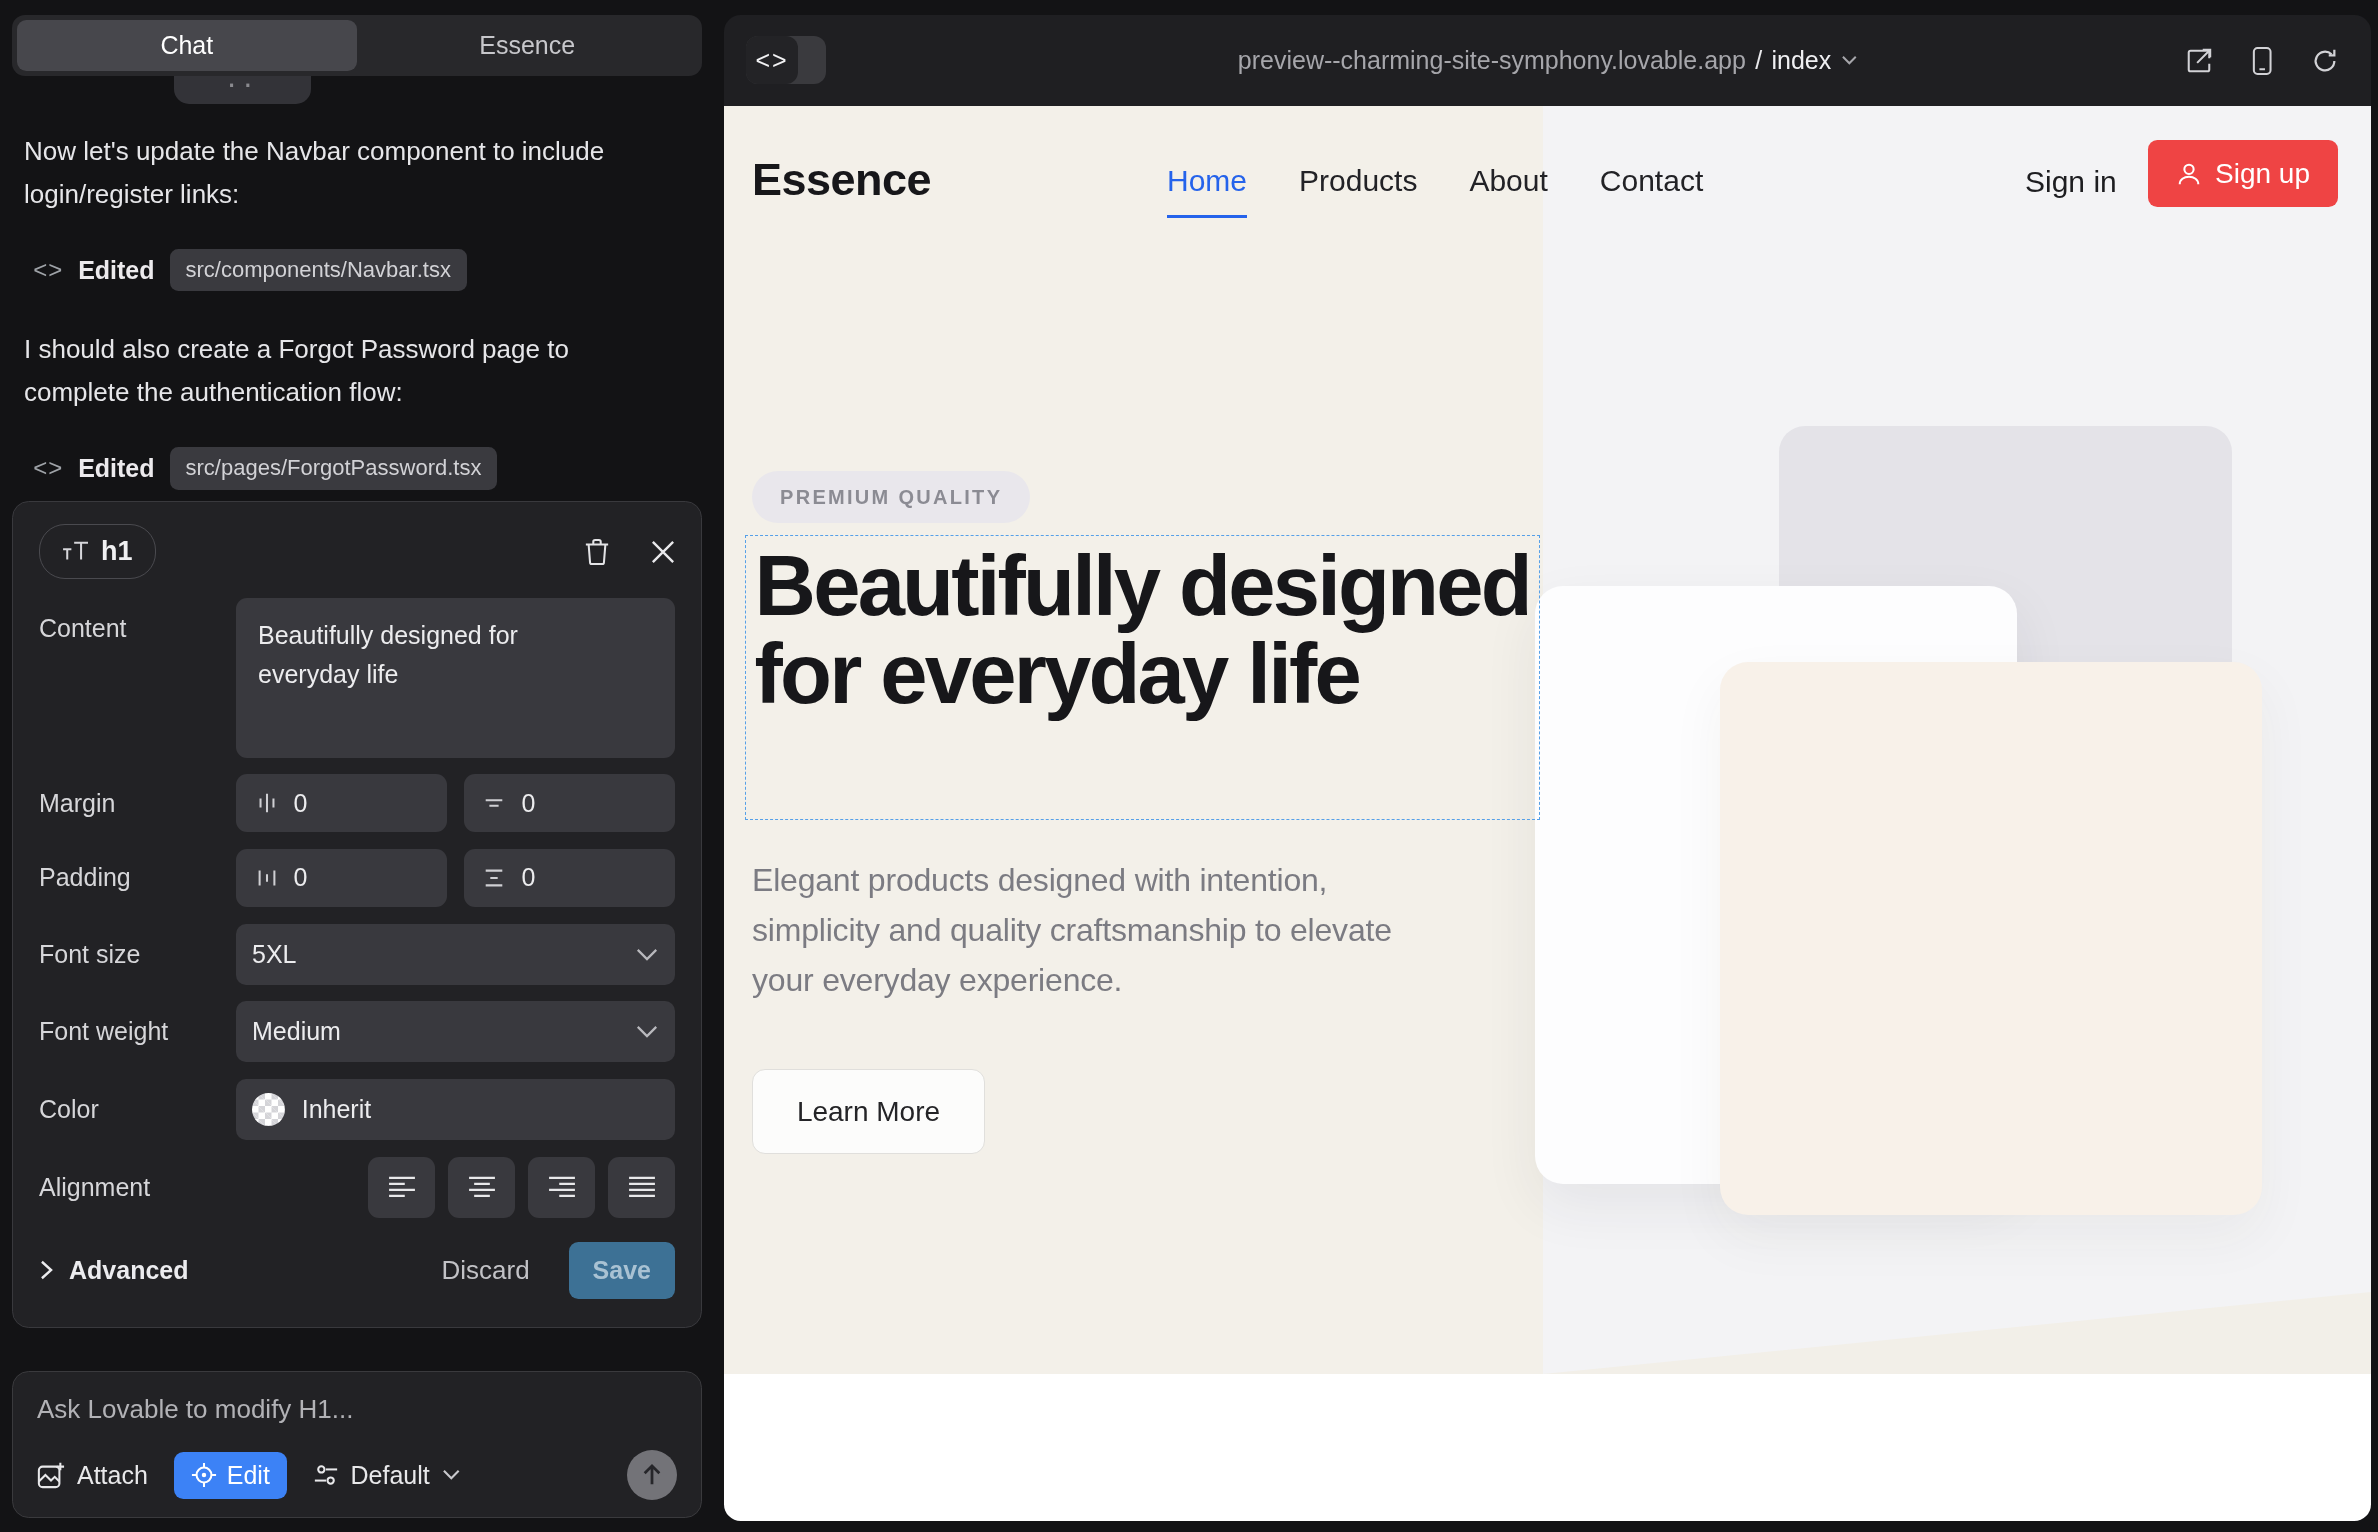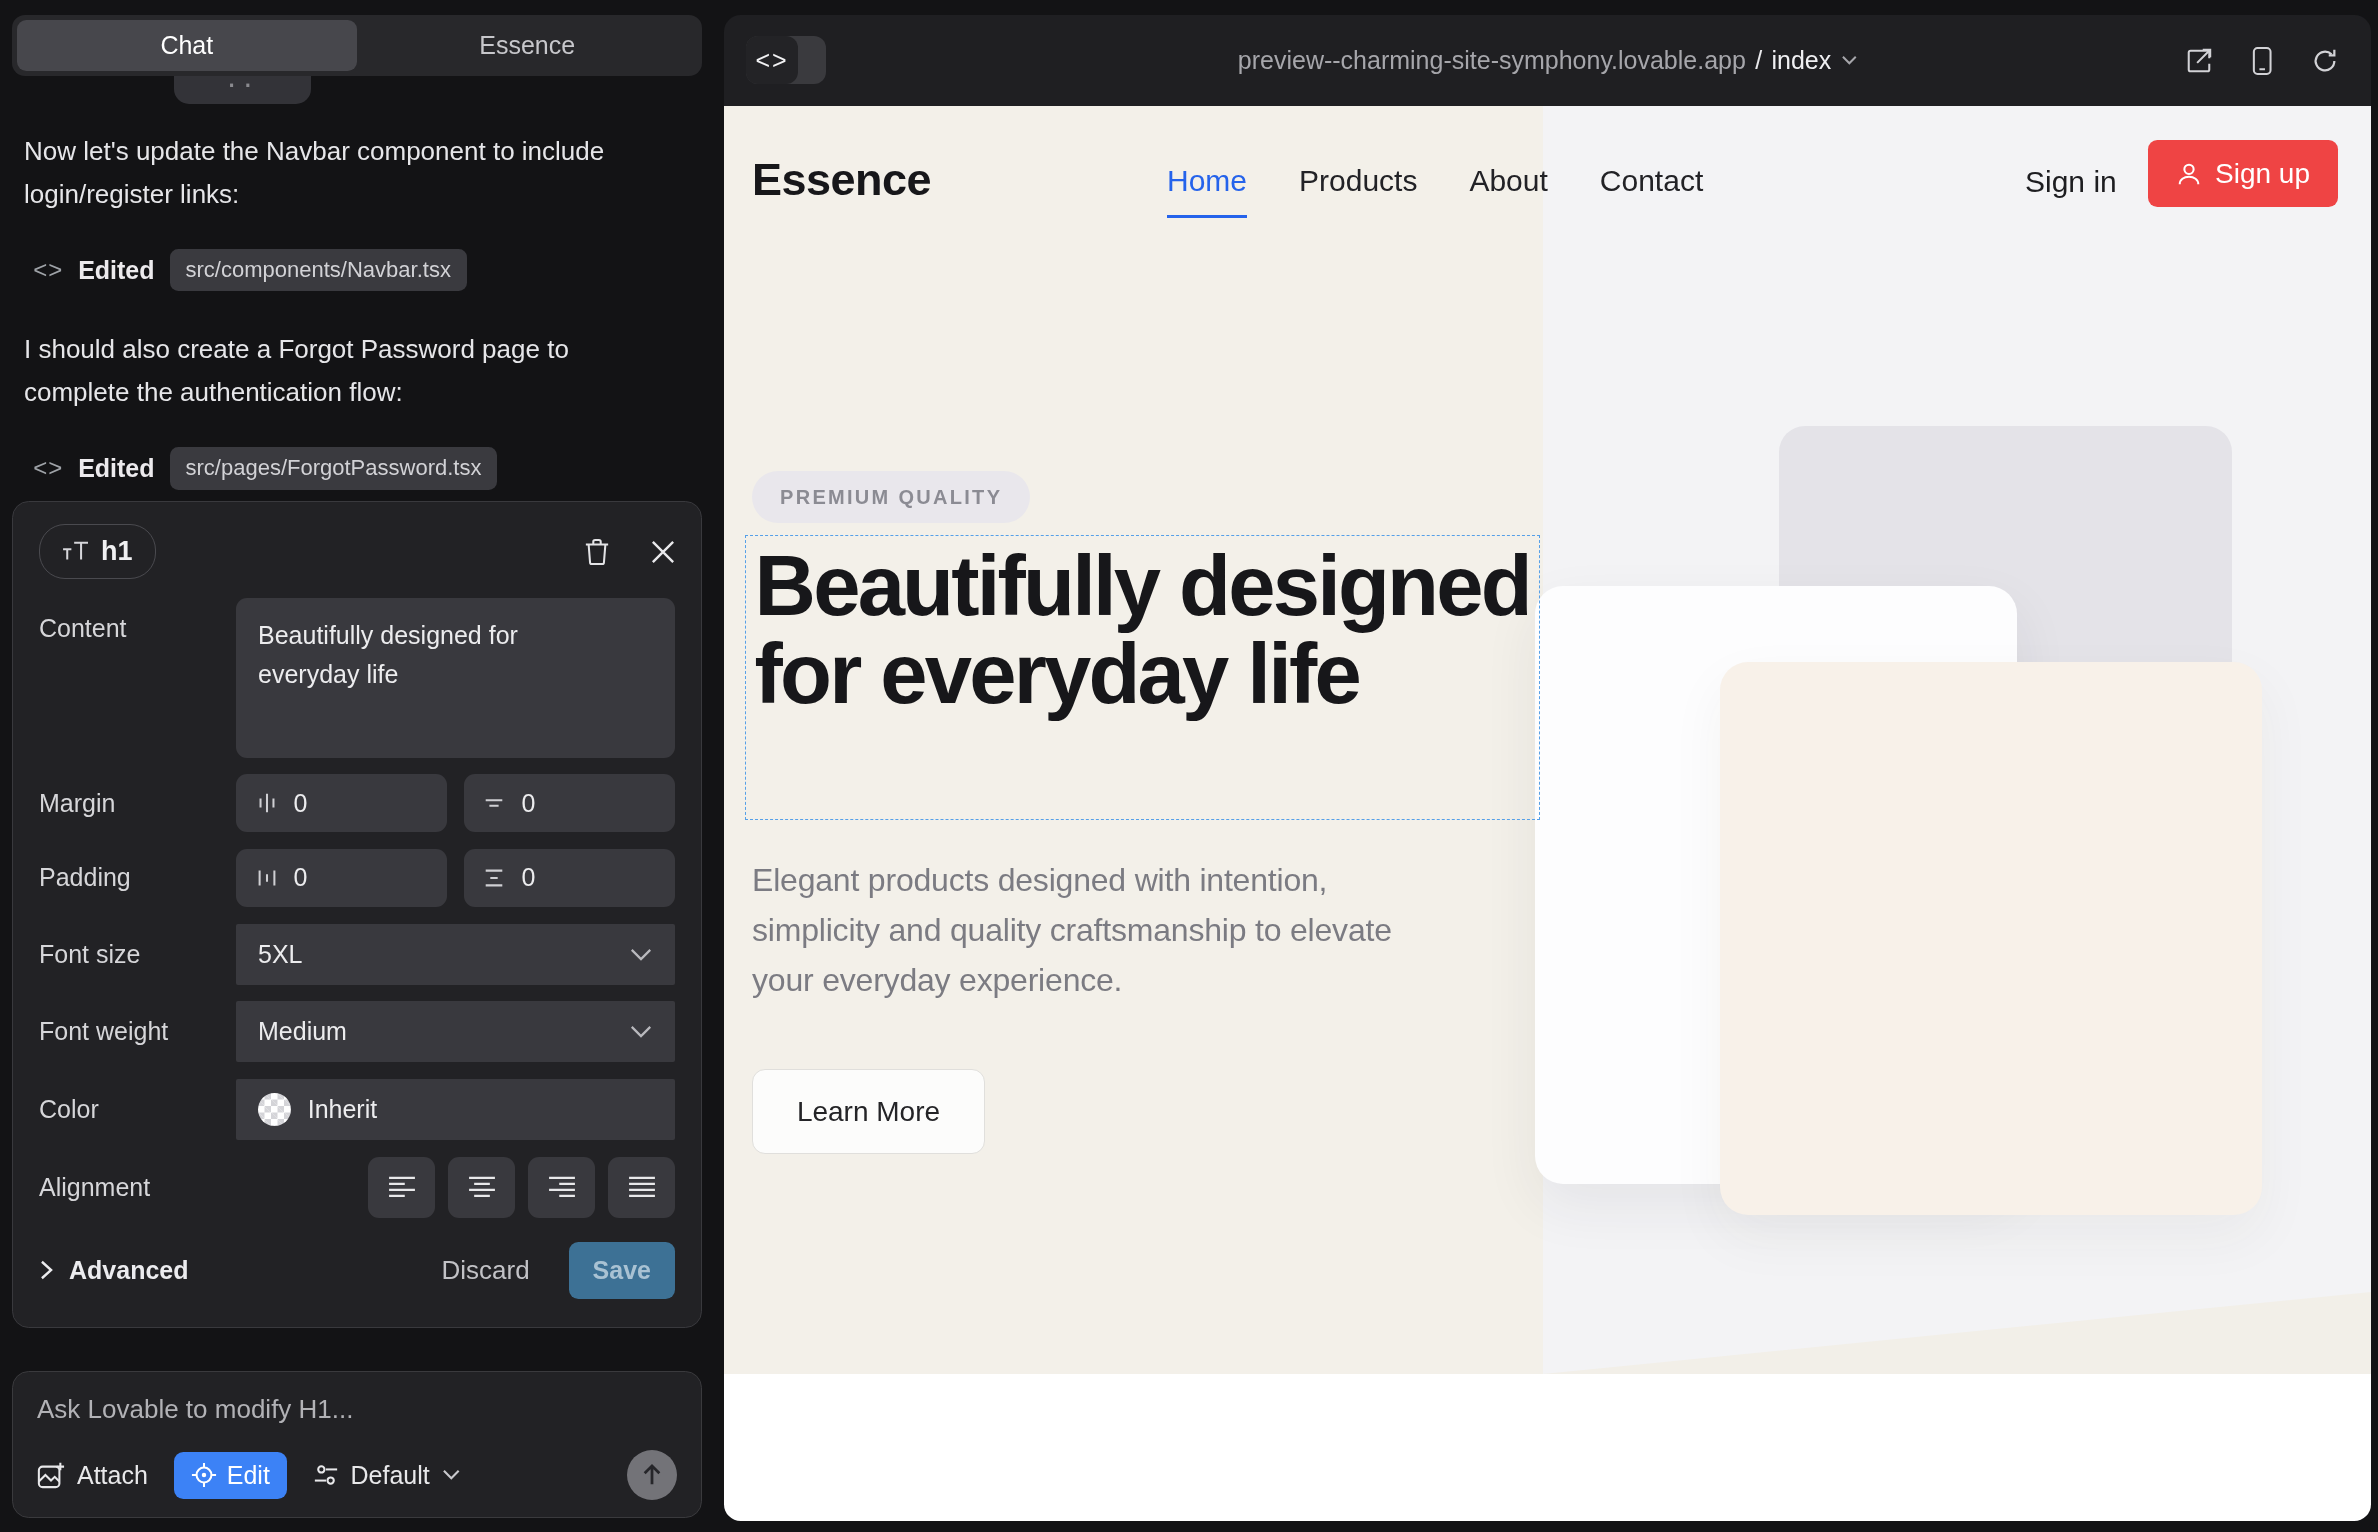--- a/index.html
+++ b/index.html
@@ -48,22 +48,22 @@
   .content-box { background:#39393e; border-radius:11px; min-height:160px;
                  padding:18.6px 22px; font-size:25px; line-height:1.55; color:#ececee; }
   .content-box span { display:block; max-width:343px; }
 
   .pair { display:flex; gap:16.7px; }
   .num-input { flex:1; height:58px; background:#39393e; border-radius:11px;
                display:flex; align-items:center; gap:15px; padding:0 18.6px;
                font-size:25px; color:#ececee; }
   .num-input svg { flex:none; }
 
-  .select { height:61px; background:#39393e; border-radius:2px;
-            display:flex; align-items:center; padding:0 22px;
+  .select { height:61px; background:#39393e; border-radius:10px;
+            display:flex; align-items:center; padding:0 16px;
             font-size:25px; color:#ececee; }
   .select .chev { margin-left:auto; }
 
   .swatch { width:33px; height:33px; border-radius:50%; margin-right:16.7px; flex:none;
             background:#ffffff;
             background-image:
               linear-gradient(45deg,#d4d4d8 25%,transparent 25%,transparent 75%,#d4d4d8 75%),
               linear-gradient(45deg,#d4d4d8 25%,transparent 25%,transparent 75%,#d4d4d8 75%);
             background-size:13px 13px; background-position:0 0,6.5px 6.5px; }
 

